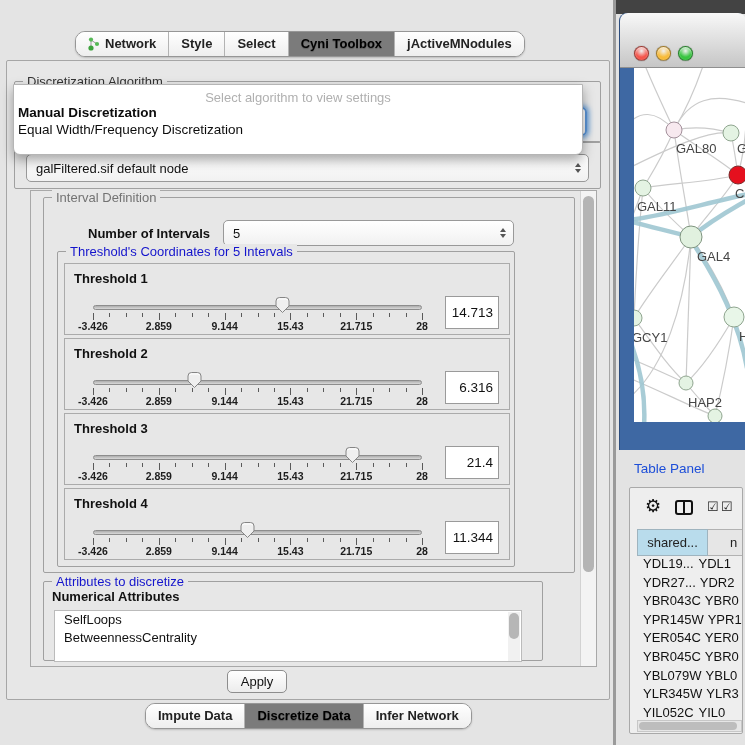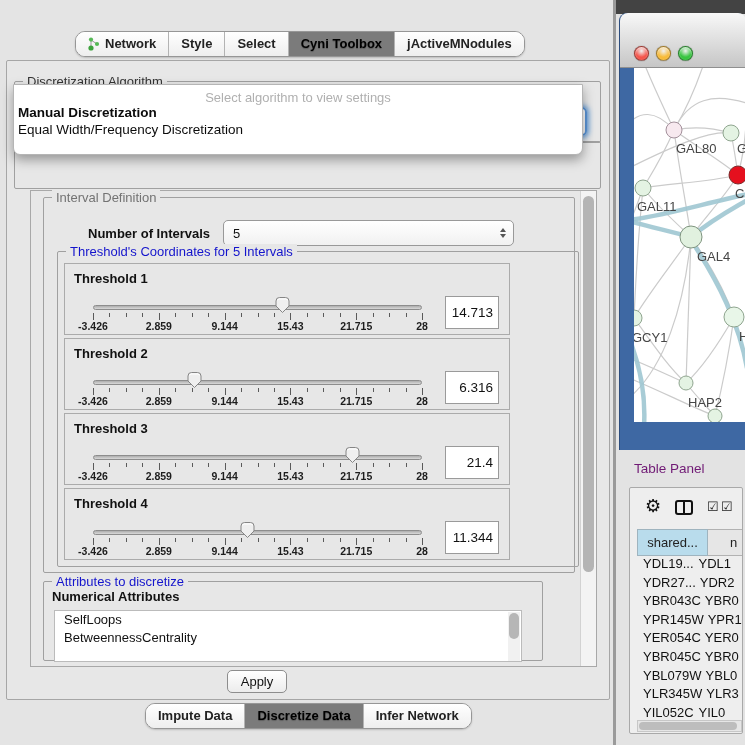--- a/index.html
+++ b/index.html
@@ -72,21 +72,21 @@
   
   #rside{position:absolute;left:616px;top:0;width:129px;height:745px;background:#e3e3e3;}
   #rside-topstrip{position:absolute;left:0;top:0;width:129px;height:14px;background:#434343;}
   #netwin{position:absolute;left:3px;top:13px;width:126px;height:437px;background:#3e68a3;border-radius:8px 8px 0 0;
     border-left:1px solid #2c4d7d;}
   #netwin-titlebar{position:absolute;left:0;top:0;width:126px;height:55px;background:linear-gradient(#f8f8f8,#c6c6c6);
     border-radius:8px 8px 0 0;border-bottom:1px solid #8f8f8f;}
   .tlight{position:absolute;top:33px;width:15px;height:15px;border-radius:50%;box-shadow:inset 0 1px 2px rgba(255,255,255,.7), 0 0 1px rgba(0,0,0,.6);}
   #netcanvas{position:absolute;left:14px;top:55px;width:112px;height:354px;background:#fff;overflow:hidden;}
 
-  #tp-title{position:absolute;left:18px;top:461px;font-size:13.5px;color:#701a75;}
+  #tp-title{position:absolute;left:18px;top:461px;font-size:13.5px;color:#1d4ed8;}
   #tp-panel{position:absolute;left:13px;top:487px;width:114px;height:247px;background:#eee;
     border:1px solid #a9a9a9;border-radius:2px;overflow:hidden;}
   #gear-icon{position:absolute;left:15px;top:9px;font-size:18px;color:#111;line-height:18px;}
   #columns-icon{position:absolute;left:45px;top:12px;width:18px;height:15px;border:2px solid #111;border-radius:3px;}
   #columns-icon::after{content:"";position:absolute;left:6px;top:0;width:2px;height:11px;background:#111;}
   .cbx{position:absolute;top:12px;font-size:13px;color:#222;line-height:13px;}
   #tbl-header{position:absolute;left:7px;top:41px;height:27px;display:flex;}
   .hcell{height:27px;border:1px solid #9fb4bf;font-size:13px;color:#222;display:flex;align-items:center;}
   #hcell1{width:71px;background:#b9dcec;justify-content:center;}
   #hcell2{width:120px;background:#e6e6e6;border-left:none;border-color:#b2b2b2;padding-left:22px;}
@@ -136,38 +136,45 @@
       <div class="combo" id="algo-combo" style="left:9px;top:25px;width:563px;height:29px;">
         <span class="arrows">
             <span class="arr-up"></span>
             <span class="arr-dn"></span>
           </span>
       </div>
     </div>
 
     <div class="group" style="left:7px;top:80px;width:587px;height:48px;">
       <span class="gtitle" style="color:#6d28d9;">Table Data</span>
+      <div class="combo" style="left:11px;top:12px;width:563px;height:28px;">
+        <span>galFiltered.sif default node</span>
+        <span class="arrows">
+            <span class="arr-up"></span>
+            <span class="arr-dn"></span>
+          </span>
+      </div>
     </div>
   </div>
 
   <div id="scrollpane">
 
     <div class="group" style="left:12px;top:6px;width:532px;height:376px;">
       <span class="gtitle" style="color:#737373;">Interval Definition</span>
 
       <span class="boldlabel abs" style="left:44px;top:28px;">Number of Intervals</span>
       <div class="combo" style="left:179px;top:22px;width:291px;height:26px;">
         <span>5</span>
         <span class="arrows">
             <span class="arr-up"></span>
             <span class="arr-dn"></span>
           </span>
       </div>
 
-      <div class="group" style="left:13px;top:53px;width:522px;height:316px;">
+      <div class="group" style="left:13px;top:53px;width:458px;height:316px;">
         <span class="gtitle" style="color:#1414cc;">Threshold's Coordinates for 5 Intervals</span>
         <div id="thresholds-host">
             <div class="tpanel" style="top: 11px;">
               <div class="tp-label">Threshold 1</div>
               <div class="sl-track"></div>
               <div class="tickrow">
                 <div class="tick" style="left: 28px; height: 7px;"></div>
                 <div class="tick" style="left: 44.45px; height: 4px;"></div>
                 <div class="tick" style="left: 60.9px; height: 4px;"></div>
                 <div class="tick" style="left: 77.35px; height: 4px;"></div>

